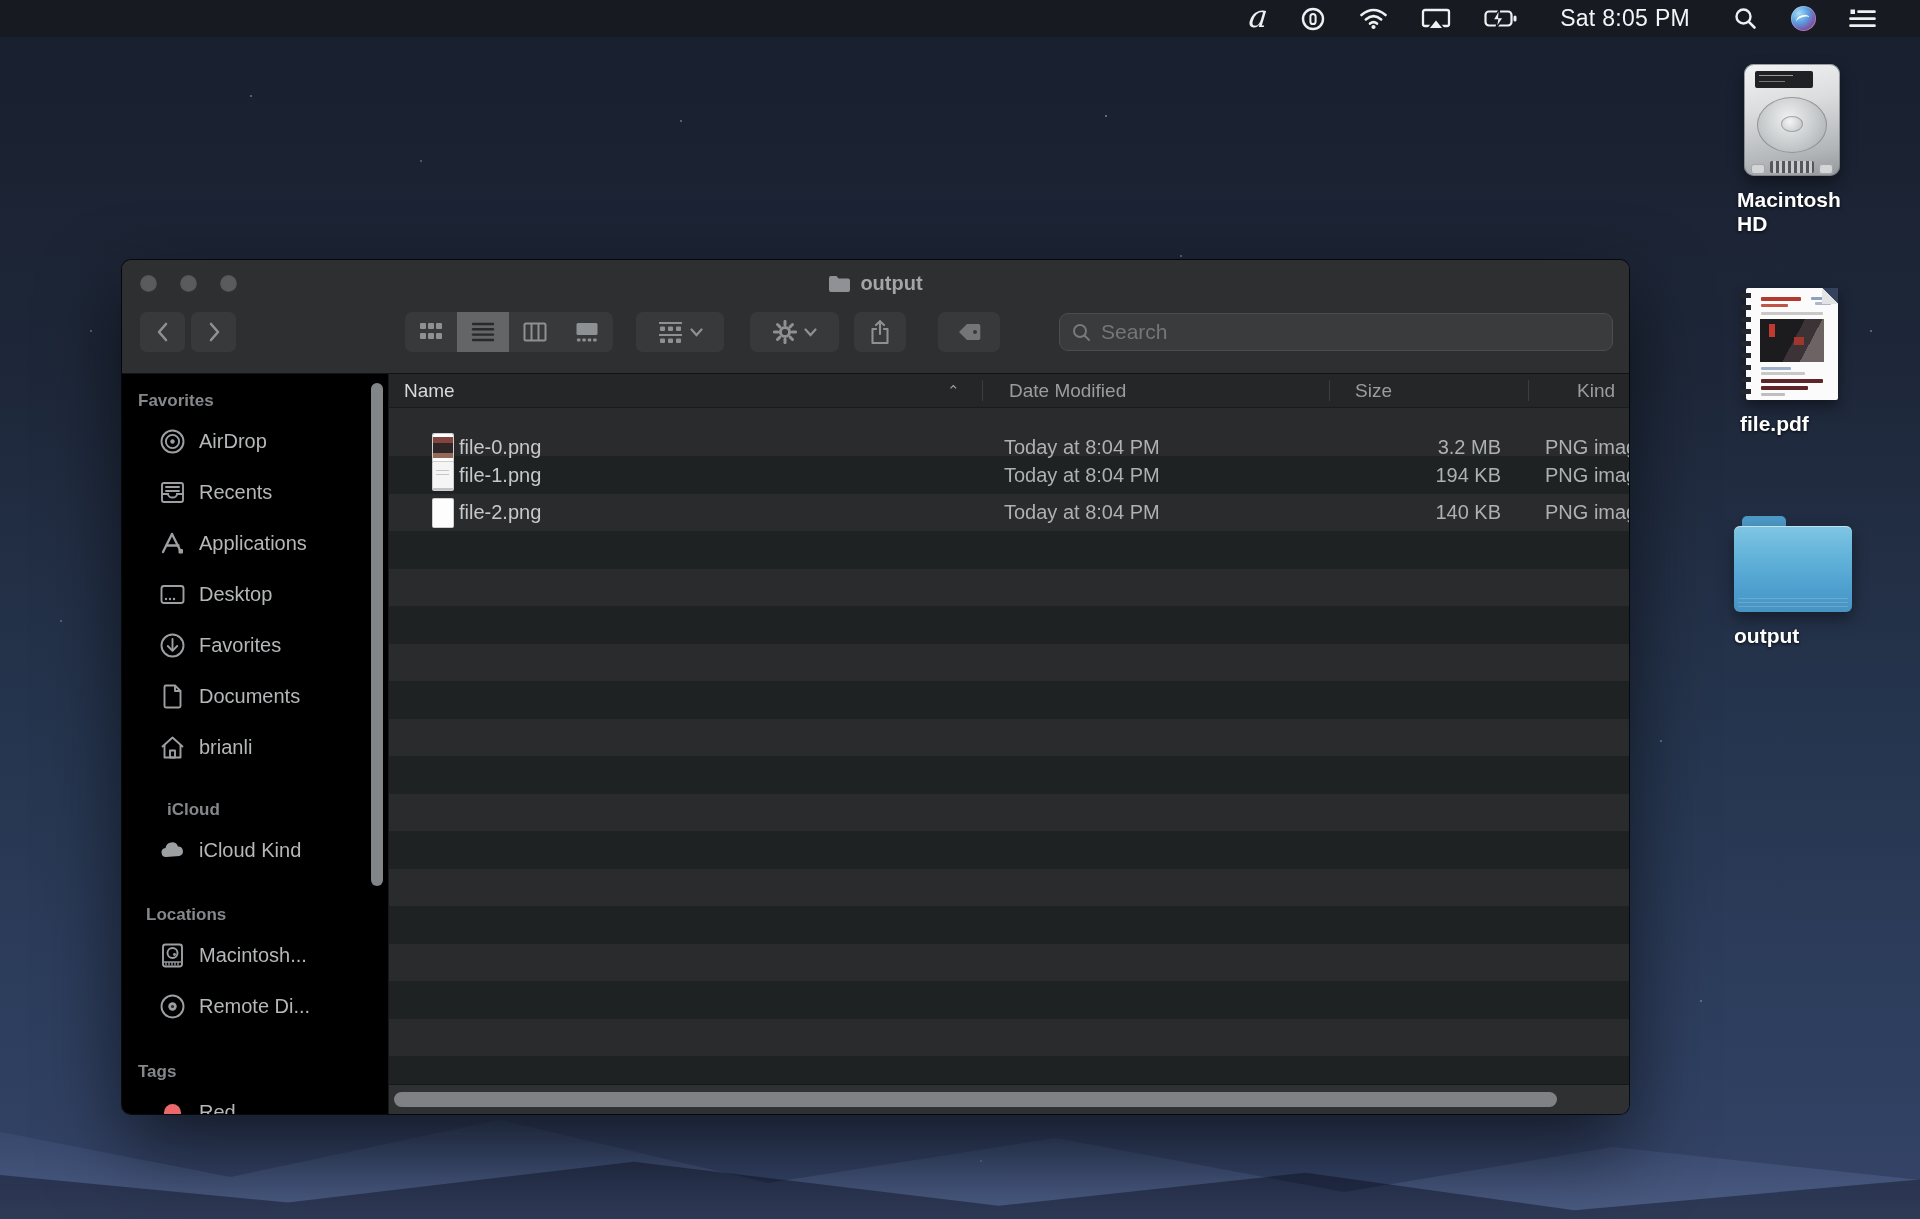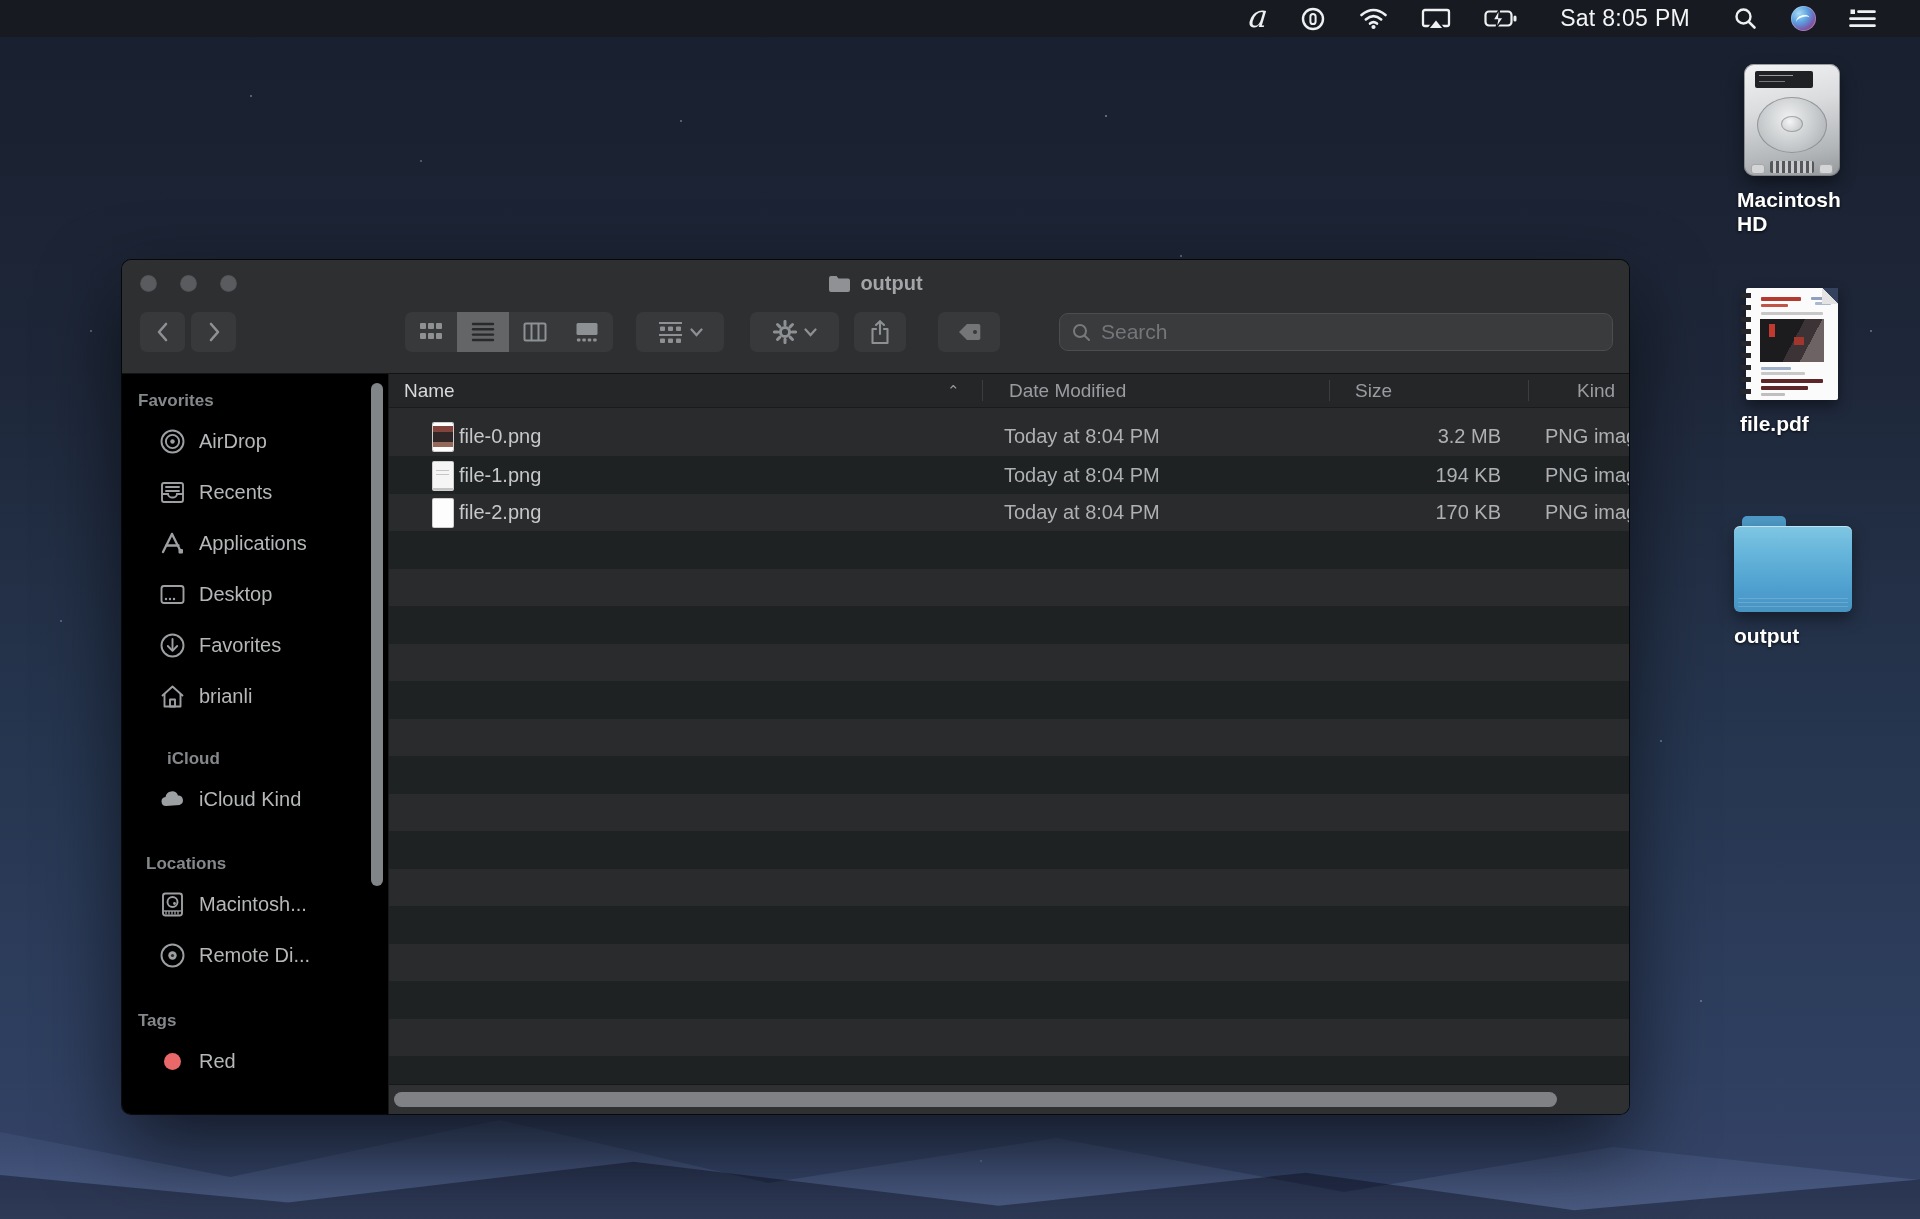--- a/index.html
+++ b/index.html
@@ -434,20 +434,29 @@
           <span class="sbicon">
             <svg viewBox="0 0 27 27" fill="none" stroke="currentColor" stroke-width="1.9" stroke-linecap="round" stroke-linejoin="round">
               <circle cx="13.5" cy="13.5" r="11"></circle>
               <line x1="13.5" y1="7" x2="13.5" y2="18"></line>
                 <path d="M8.8 14 L13.5 18.8 L18.2 14"></path>
             </svg>
           </span>
           <span class="sb-label">Favorites</span>
         </div>
 
+        <div class="sb-item">
+          <span class="sbicon">
+            <svg viewBox="0 0 27 27" fill="none" stroke="currentColor" stroke-width="1.9" stroke-linejoin="round">
+              <path d="M16 2.5 H7 a1.5 1.5 0 0 0 -1.5 1.5 v19 a1.5 1.5 0 0 0 1.5 1.5 h13 a1.5 1.5 0 0 0 1.5 -1.5 V8 Z"></path>
+              <path d="M16 2.5 V8 h5.5"></path>
+            </svg>
+          </span>
+          <span class="sb-label">Documents</span>
+        </div>
 
         <div class="sb-item">
           <span class="sbicon">
             <svg viewBox="0 0 27 27" fill="none" stroke="currentColor" stroke-width="1.9" stroke-linejoin="round">
               <path d="M3 13 L13.5 3.5 L24 13"></path>
                 <path d="M5.5 11 V23.5 H21.5 V11"></path>
               <rect x="11" y="16.5" width="5" height="7"></rect>
             </svg>
           </span>
           <span class="sb-label">brianli</span>
@@ -502,39 +511,39 @@
           <span class="hcell h-sort">⌃</span>
           <span class="hdiv" style="left:593px"></span>
           <span class="hcell h-date">Date Modified</span>
           <span class="hdiv" style="left:940px"></span>
           <span class="hcell h-size">Size</span>
           <span class="hdiv" style="left:1139px"></span>
           <span class="hcell h-kind">Kind</span>
         </div>
 
         <div class="rows-area">
-          <div class="frow" style="top:10px">
+          <div class="frow" style="top:21px">
             <span class="thumb t0"></span>
             <span class="fcell c-name">file-0.png</span>
             <span class="fcell c-date">Today at 8:04 PM</span>
             <span class="fcell c-size">3.2 MB</span>
             <span class="fcell c-kind">PNG image</span>
           </div>
           <div class="frow" style="top:48.5px">
             <span class="thumb t1"></span>
             <span class="fcell c-name">file-1.png</span>
             <span class="fcell c-date">Today at 8:04 PM</span>
             <span class="fcell c-size">194 KB</span>
             <span class="fcell c-kind">PNG image</span>
           </div>
           <div class="frow" style="top:86px">
             <span class="thumb t2"></span>
             <span class="fcell c-name">file-2.png</span>
             <span class="fcell c-date">Today at 8:04 PM</span>
-            <span class="fcell c-size">170 KB</span>
+            <span class="fcell c-size">140 KB</span>
             <span class="fcell c-kind">PNG image</span>
           </div>
         </div>
 
         <div class="hscroll">
           <div class="hthumb"></div>
         </div>
       </div>
     </div>
   </div>

